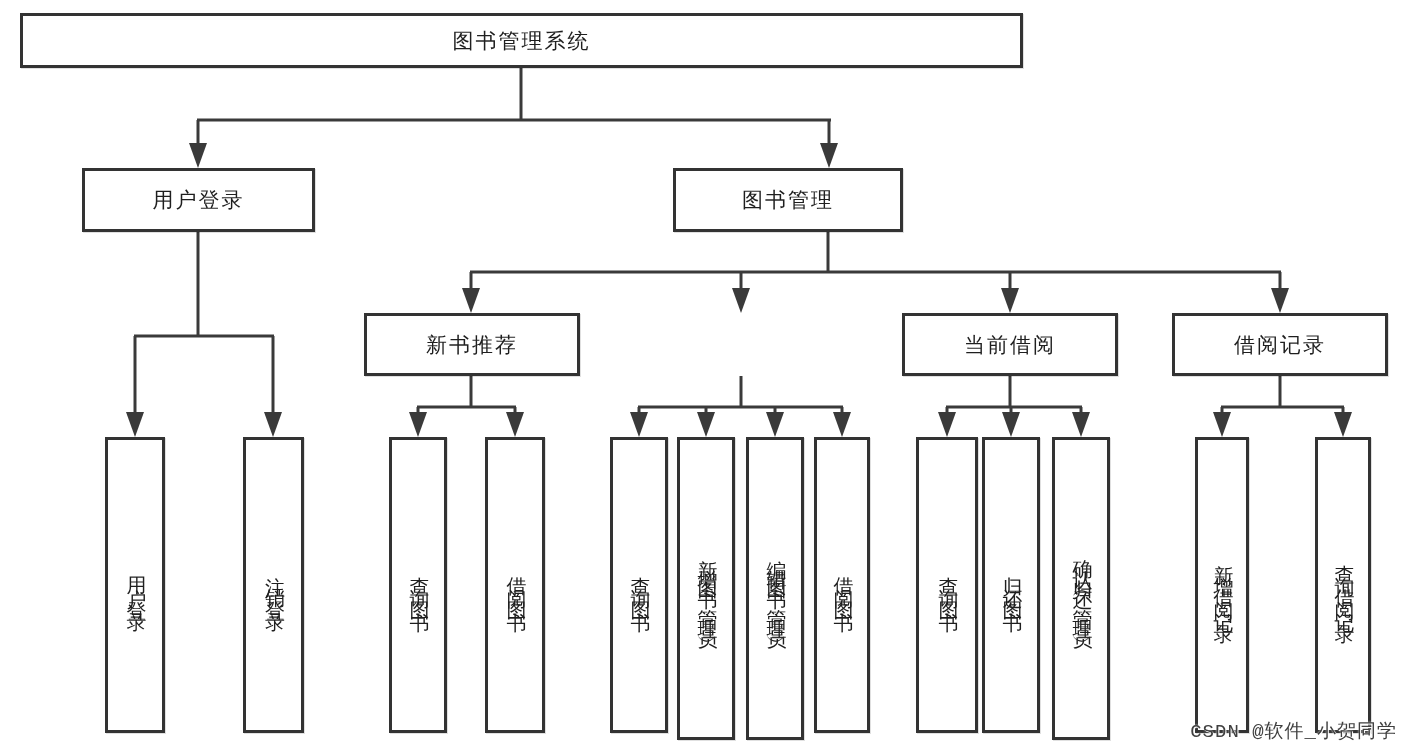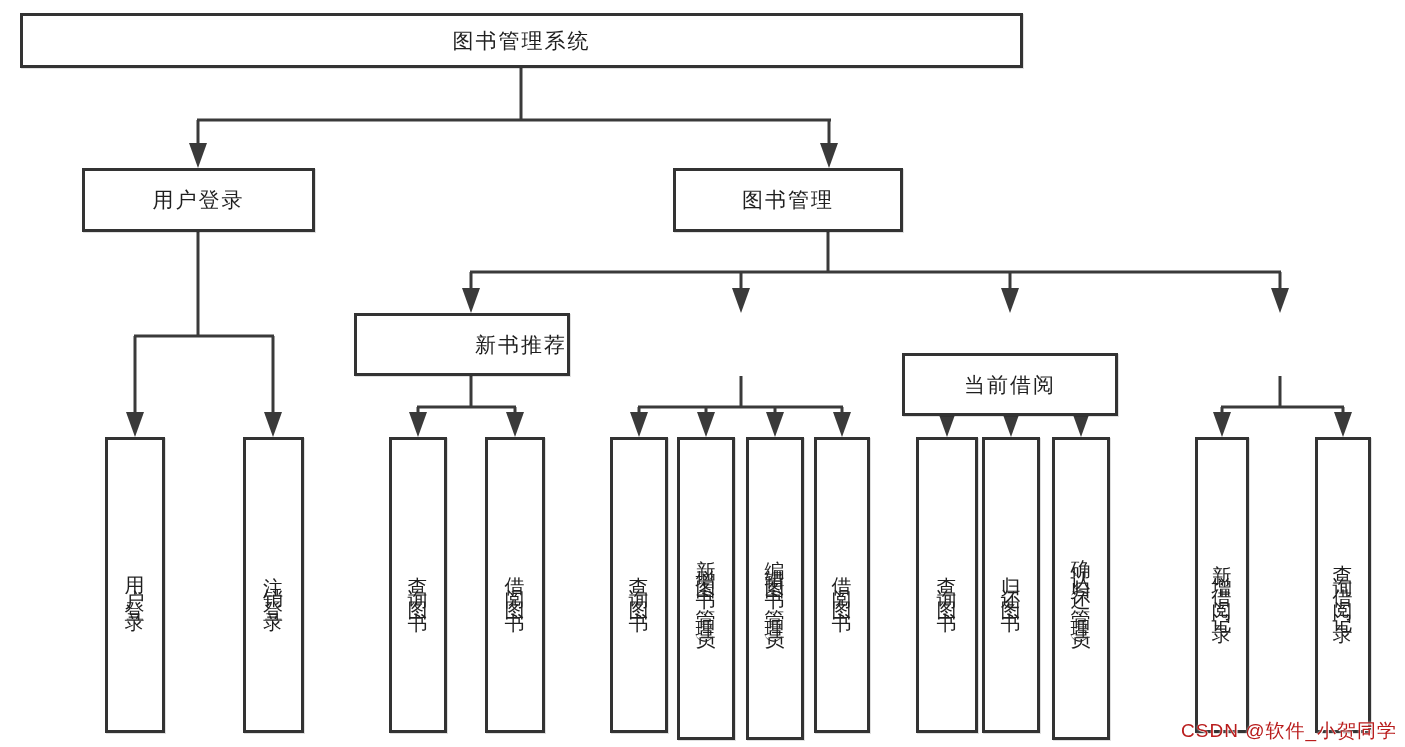--- a/index.html
+++ b/index.html
@@ -1,20 +1,20 @@
 <!DOCTYPE html>
 <html><head>
 <meta charset="utf-8">
 <style>
   html,body{margin:0;padding:0;background:#ffffff;}
   #stage{
     position:relative;
     width:1405px;height:747px;
     background:#ffffff;
-    font-family:Liberation Sans, sans-serif;
+    font-family:Liberation Mono, monospace;
     overflow:hidden;
   }
   #connectors{position:absolute;left:0;top:0;width:1405px;height:747px;}
   .node{
     position:absolute;
     box-sizing:border-box;
     background:#ffffff;
     border:3px solid #333333;
     display:flex;align-items:center;justify-content:center;
     color:#1f1f1f;
@@ -32,21 +32,21 @@
     line-height:1;
     letter-spacing:12px;
     white-space:nowrap;
   }
   .leaf.admin .v-label{letter-spacing:10px;}
   .leaf.admin{align-items:center;}
   #watermark{
     position:absolute;
     right:8px;bottom:3px;
     font-size:19px;
-    color:#b91c1c;
+    color:#404040;
     letter-spacing:1px;
     text-shadow:0 0 2px #ffffff,1px 1px 0 #ffffff;
     white-space:nowrap;
   }
   svg line{stroke:#3a3a3a;stroke-width:3;}
   svg polygon{fill:#3a3a3a;}
 </style>
 </head>
 <body>
 
@@ -132,25 +132,28 @@
     <span class="h-label">图书管理系统</span>
   </div>
 
   <div class="node" style="left:82px;top:168px;width:233px;height:64px;">
     <span class="h-label">用户登录</span>
   </div>
   <div class="node" style="left:673px;top:168px;width:230px;height:64px;">
     <span class="h-label">图书管理</span>
   </div>
 
-  <div class="node" style="left:354px;top:313px;width:216px;height:63px;justify-content:flex-end;">
+  <div class="node" style="left:364px;top:313px;width:216px;height:63px;">
     <span class="h-label">新书推荐</span>
   </div>
-  <div class="node" style="left:902px;top:313px;width:216px;height:63px;margin-top:40px;">
+  <div class="node" style="left:902px;top:313px;width:216px;height:63px;">
     <span class="h-label">当前借阅</span>
+  </div>
+  <div class="node" style="left:1172px;top:313px;width:216px;height:63px;">
+    <span class="h-label">借阅记录</span>
   </div>
 
   <div class="node leaf" style="left:105px;top:437px;width:60px;height:296px;">
     <span class="v-label">用户登录</span>
   </div>
   <div class="node leaf" style="left:243px;top:437px;width:61px;height:296px;">
     <span class="v-label">注销登录</span>
   </div>
 
   <div class="node leaf" style="left:389px;top:437px;width:58px;height:296px;">

